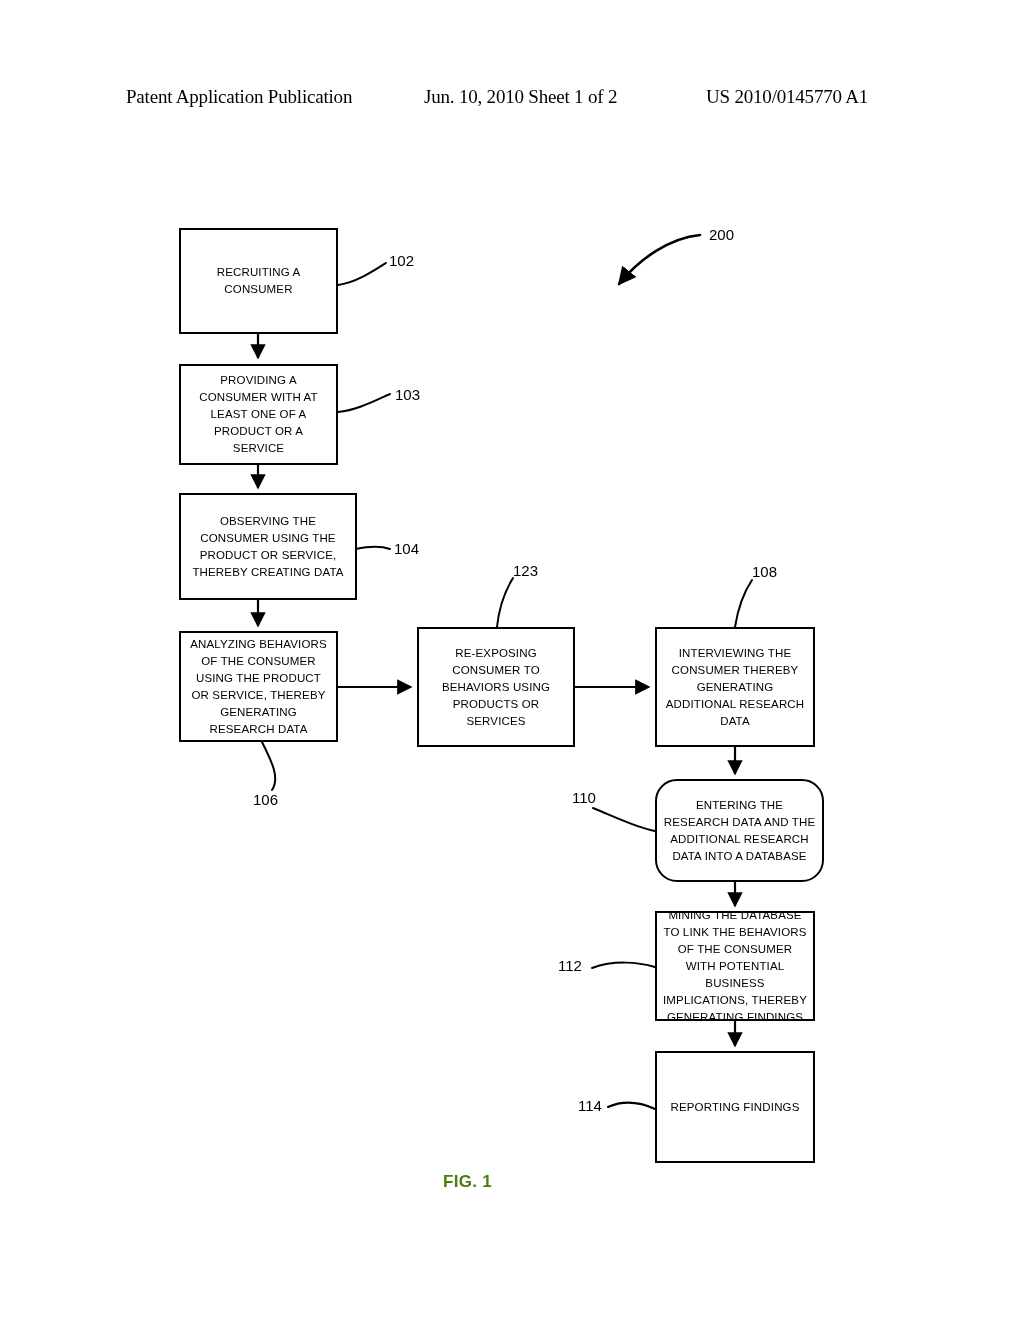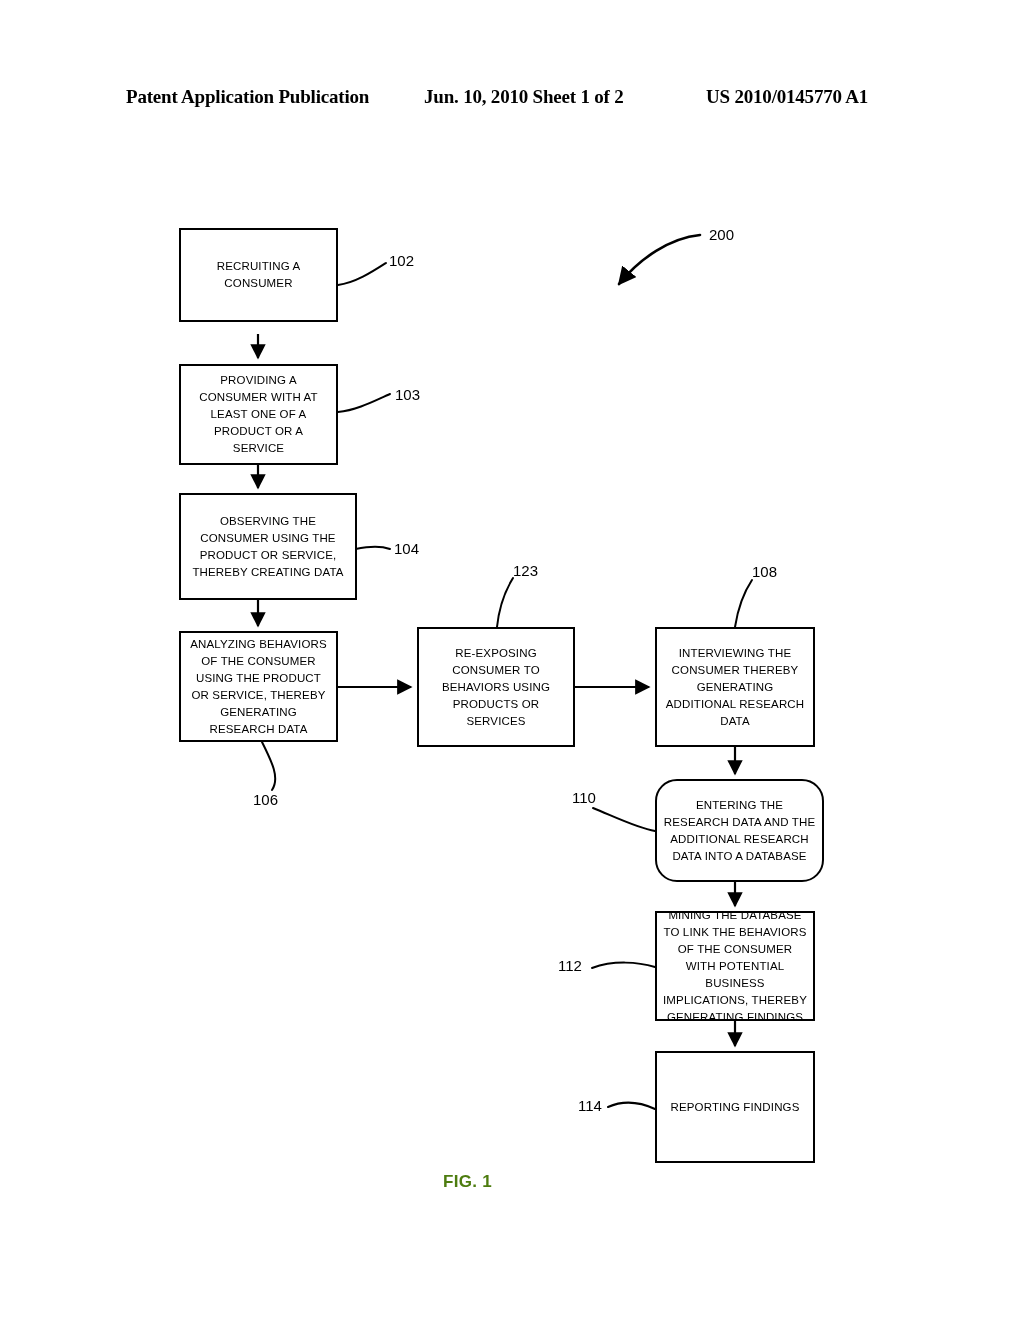--- a/index.html
+++ b/index.html
@@ -17,21 +17,21 @@
   }
 
   
   .page-header {
     position: absolute;
     top: 86px;
     left: 0;
     width: 868px;
     height: 28px;
     font-family: "Liberation Serif", serif;
-    font-weight: bold;
+    font-weight: normal;
     font-size: 19px;
     letter-spacing: -0.2px;
     color: #000;
     white-space: nowrap;
   }
   .hdr-left  { position: absolute; left: 126px;  top: 0; }
   .hdr-mid   { position: absolute; left: 424px;  top: 0; }
   .hdr-right { position: absolute; left: 706px;  top: 0; }
 
   
@@ -139,21 +139,21 @@
       <path d="M 735 627 C 738 608 744 592 752 580"></path>
 
       <path d="M 593 808 C 613 816 637 828 655 831"></path>
 
       <path d="M 592 968 C 614 960 638 962 655 967"></path>
 
       <path d="M 608 1107 C 626 1099 642 1103 655 1109"></path>
     </g>
   </svg>
 
-  <div class="node" style="left:179px; top:228px; width:159px; height:94px;">
+  <div class="node" style="left:179px; top:228px; width:159px; height:106px;">
     <span>RECRUITING A CONSUMER</span>
   </div>
 
   <div class="node" style="left:179px; top:364px; width:159px; height:101px;">
     <span>PROVIDING A CONSUMER WITH AT LEAST ONE OF A PRODUCT OR A SERVICE</span>
   </div>
 
   <div class="node" style="left:179px; top:493px; width:178px; height:107px;">
     <span>OBSERVING THE CONSUMER USING THE PRODUCT OR SERVICE, THEREBY CREATING DATA</span>
   </div>

